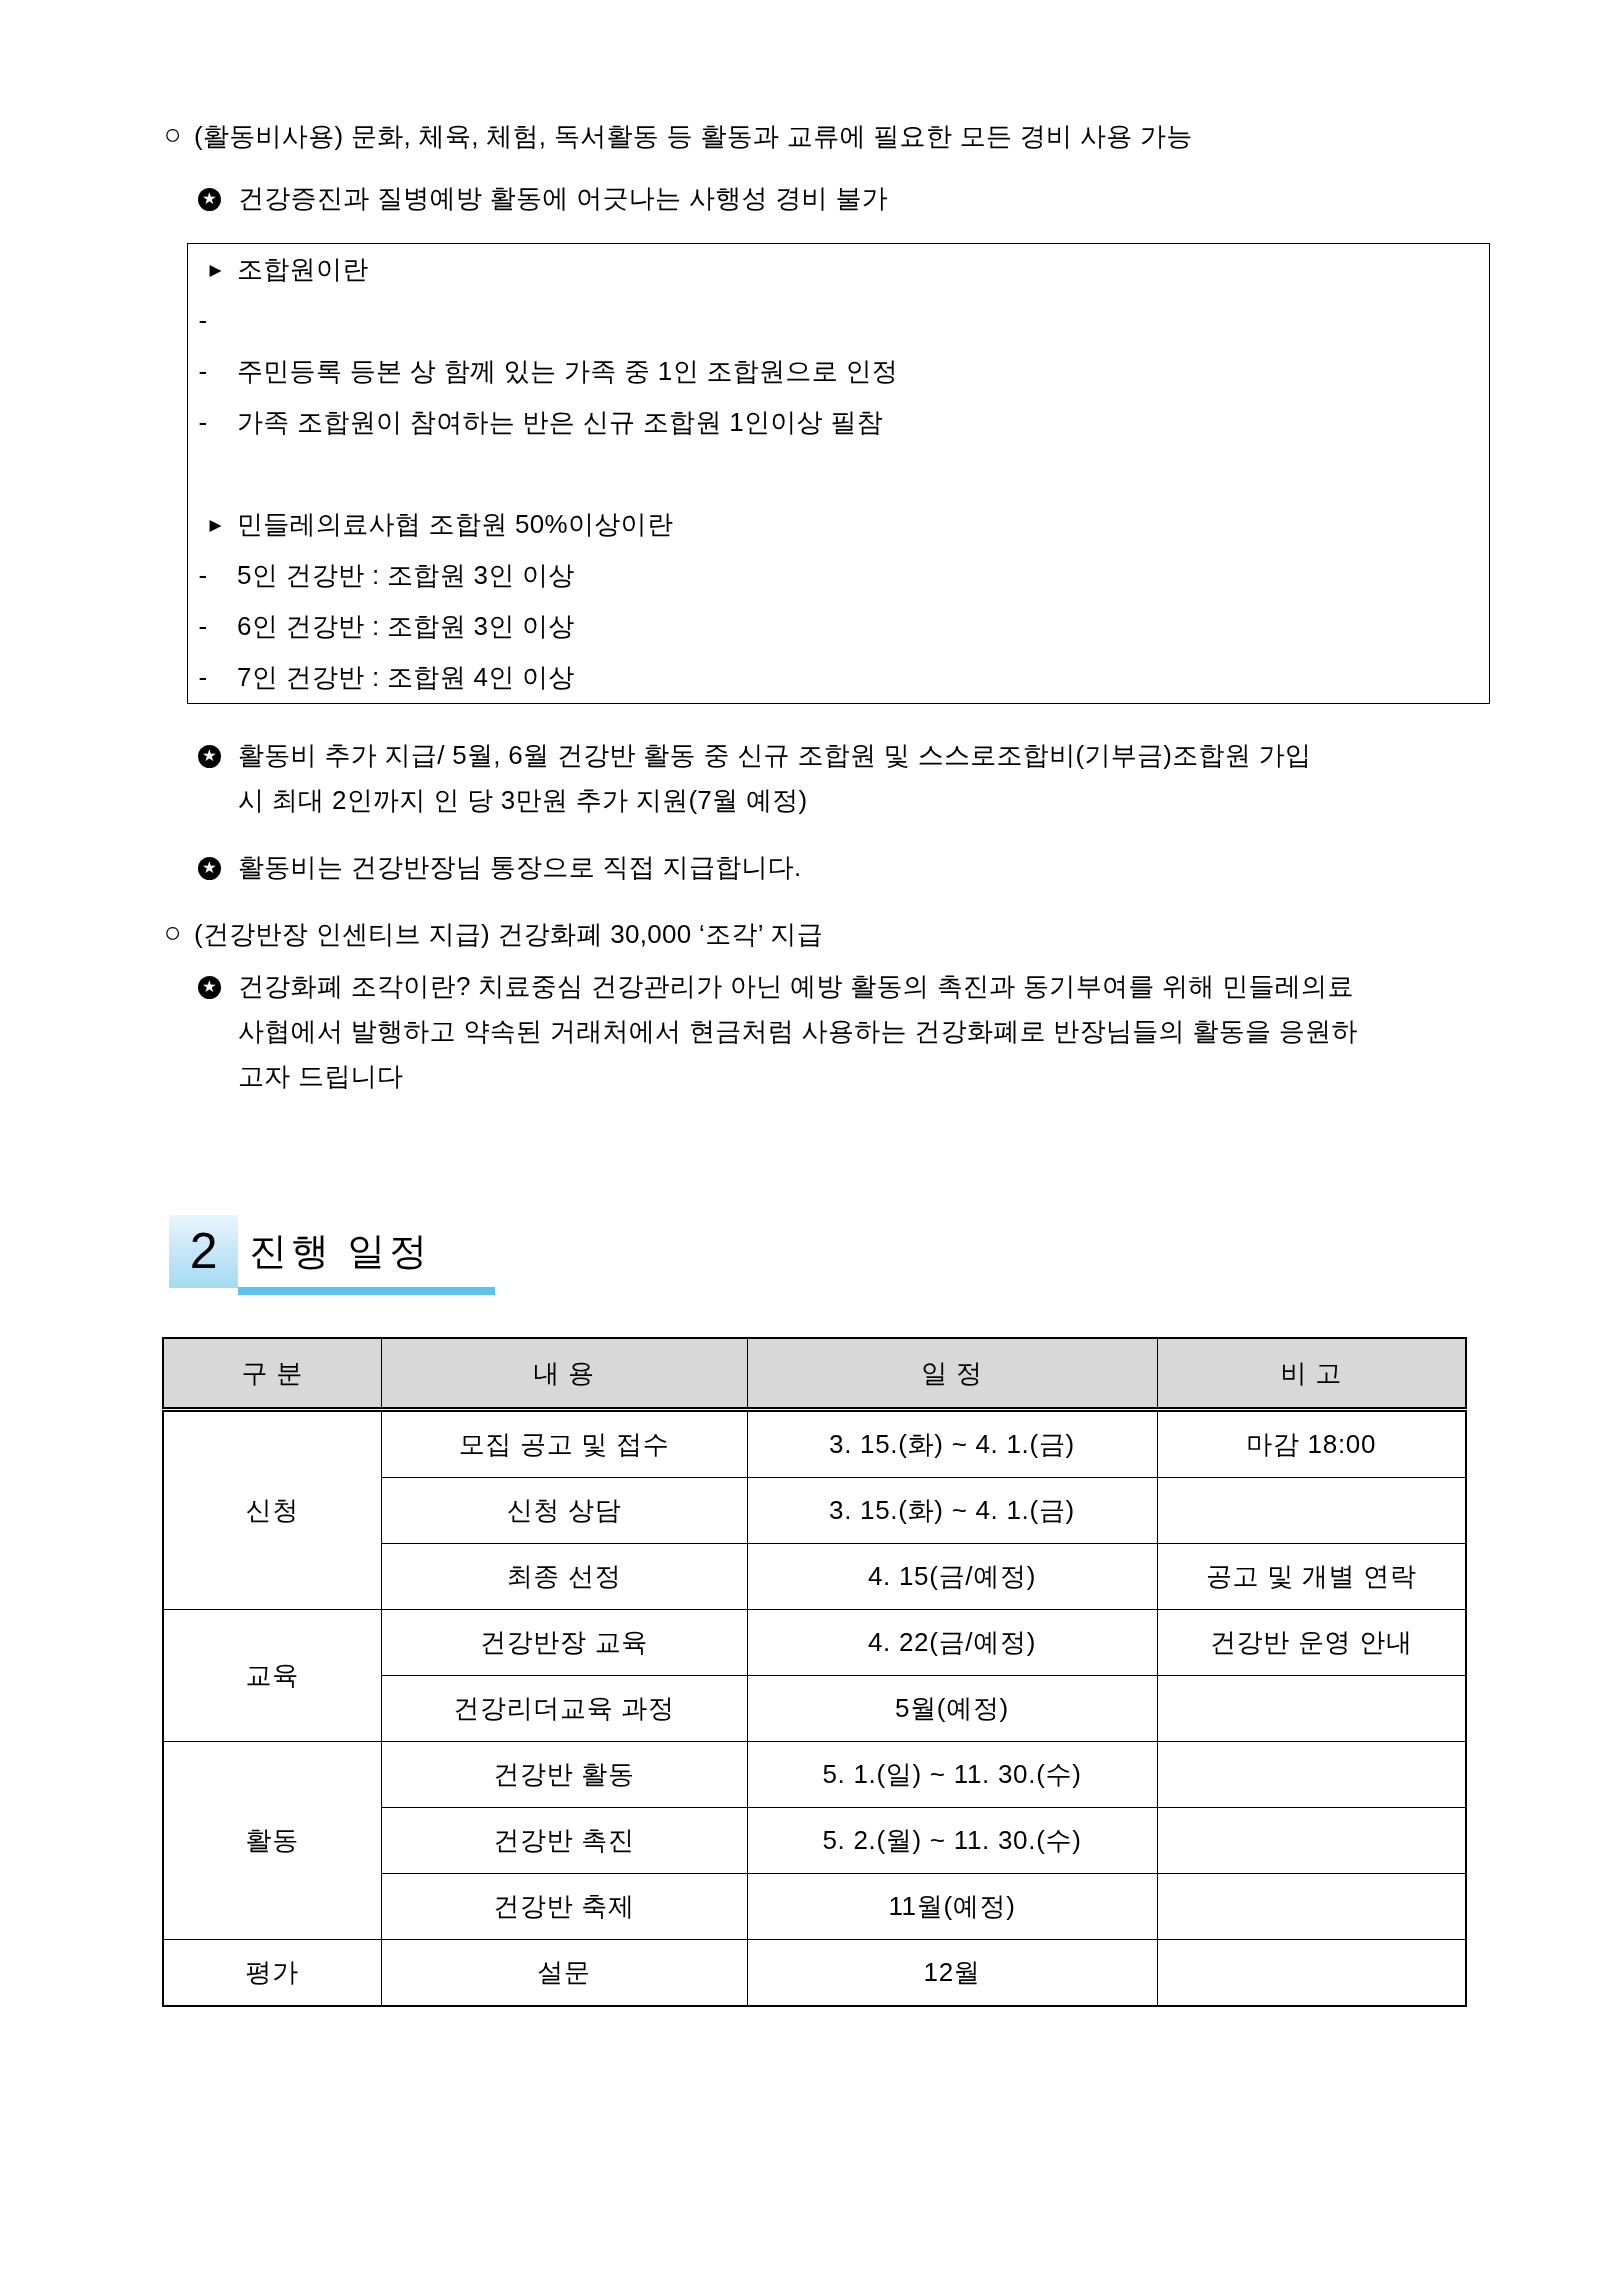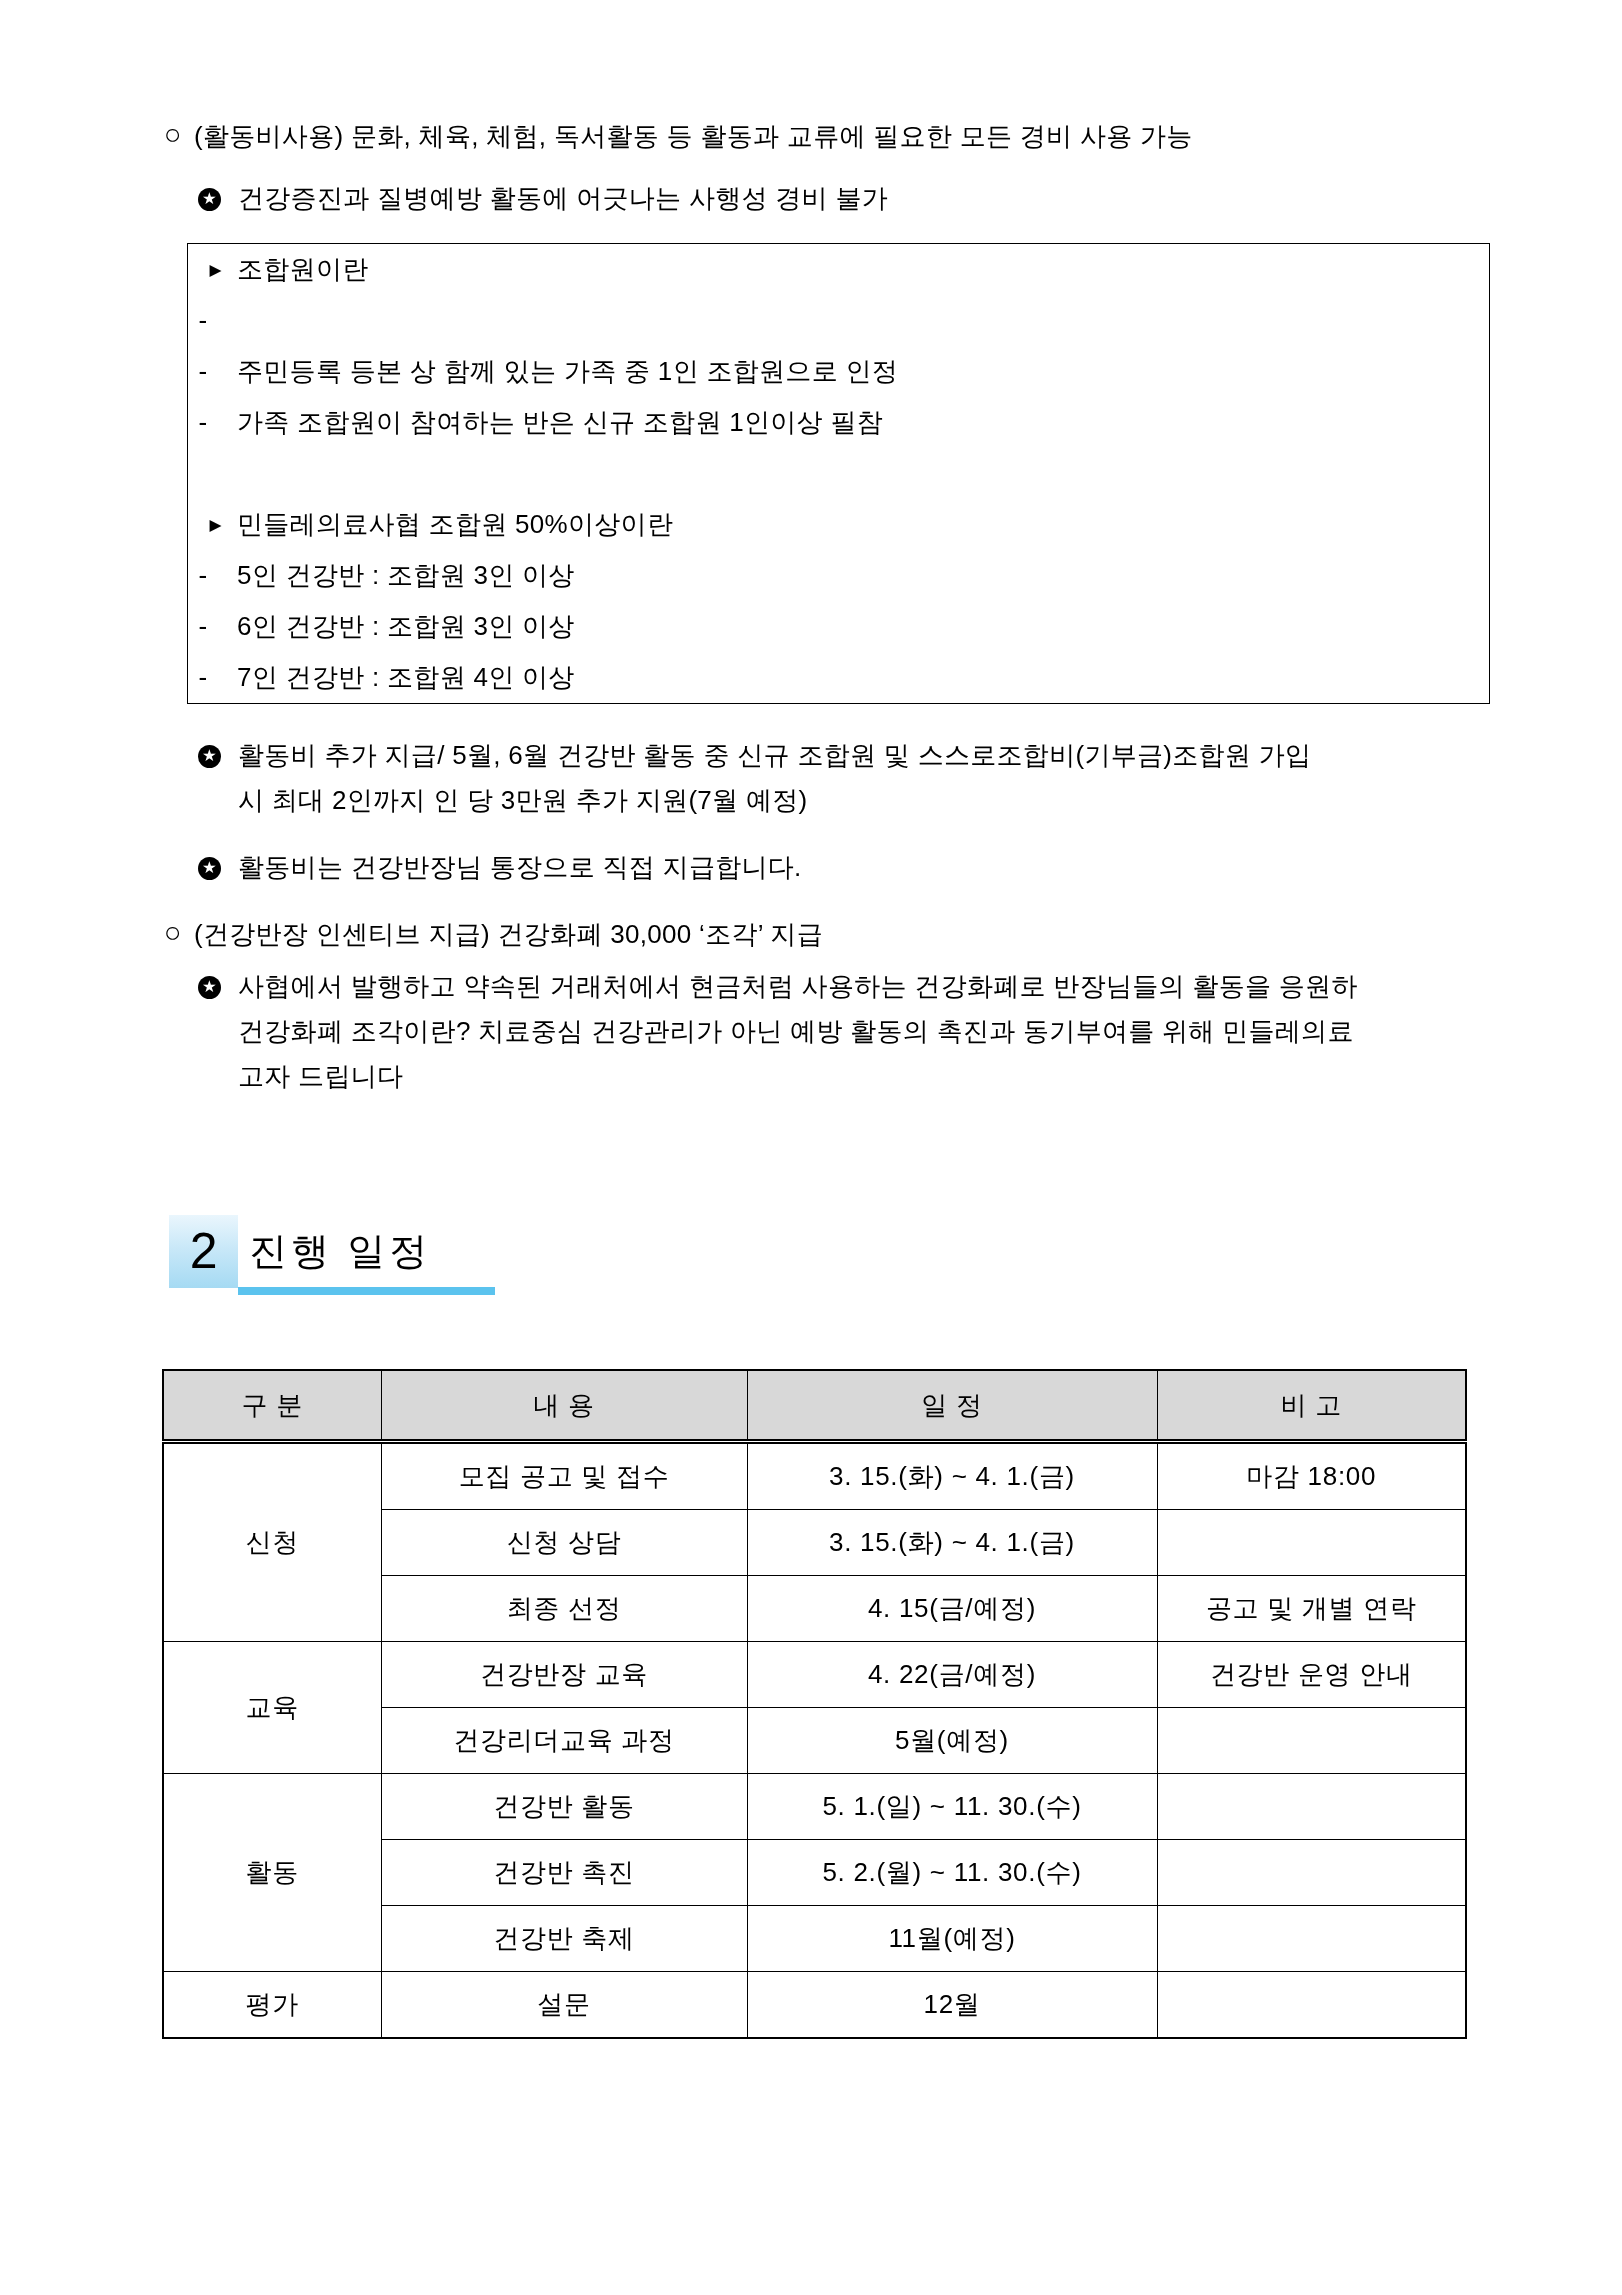--- a/index.html
+++ b/index.html
@@ -72,21 +72,21 @@
     background:#5bc3ee;
   }
   .sec-title{
     position:absolute;left:85px;top:3.9px;
     font-size:38px;line-height:65px;letter-spacing:3.9px;
   }
 
   table.sched{
     width:1303px;
     margin-left:-2px;
-    margin-top:81px;
+    margin-top:49px;
     border-collapse:collapse;
     table-layout:fixed;
     border:2px solid #000;
     font-size:26px;
   }
   table.sched th,table.sched td{
     border:1.3px solid #000;
     text-align:center;vertical-align:middle;
     padding:0;letter-spacing:0.7px;
     overflow:hidden;white-space:nowrap;
@@ -175,22 +175,22 @@
 
   <div class="para lvl1 mt-p5">
     <span class="circle-bullet">○</span>
     <div class="line">(건강반장 인센티브 지급) 건강화폐 30,000 ‘조각’ 지급</div>
   </div>
 
   <div class="para lvl2 mt-p6">
     <span class="star-bullet">
         <span class="star-glyph">★</span>
       </span>
+    <div class="line">건강화폐 조각이란? 치료중심 건강관리가 아닌 예방 활동의 촉진과 동기부여를 위해 민들레의료</div>
     <div class="line">사협에서 발행하고 약속된 거래처에서 현금처럼 사용하는 건강화폐로 반장님들의 활동을 응원하</div>
-    <div class="line">건강화폐 조각이란? 치료중심 건강관리가 아닌 예방 활동의 촉진과 동기부여를 위해 민들레의료</div>
     <div class="line">고자 드립니다</div>
   </div>
 
   <div class="sec-header">
     <div class="sec-num">2</div>
     <div class="sec-underline"></div>
     <div class="sec-title">진행 일정</div>
   </div>
 
   <table class="sched">

